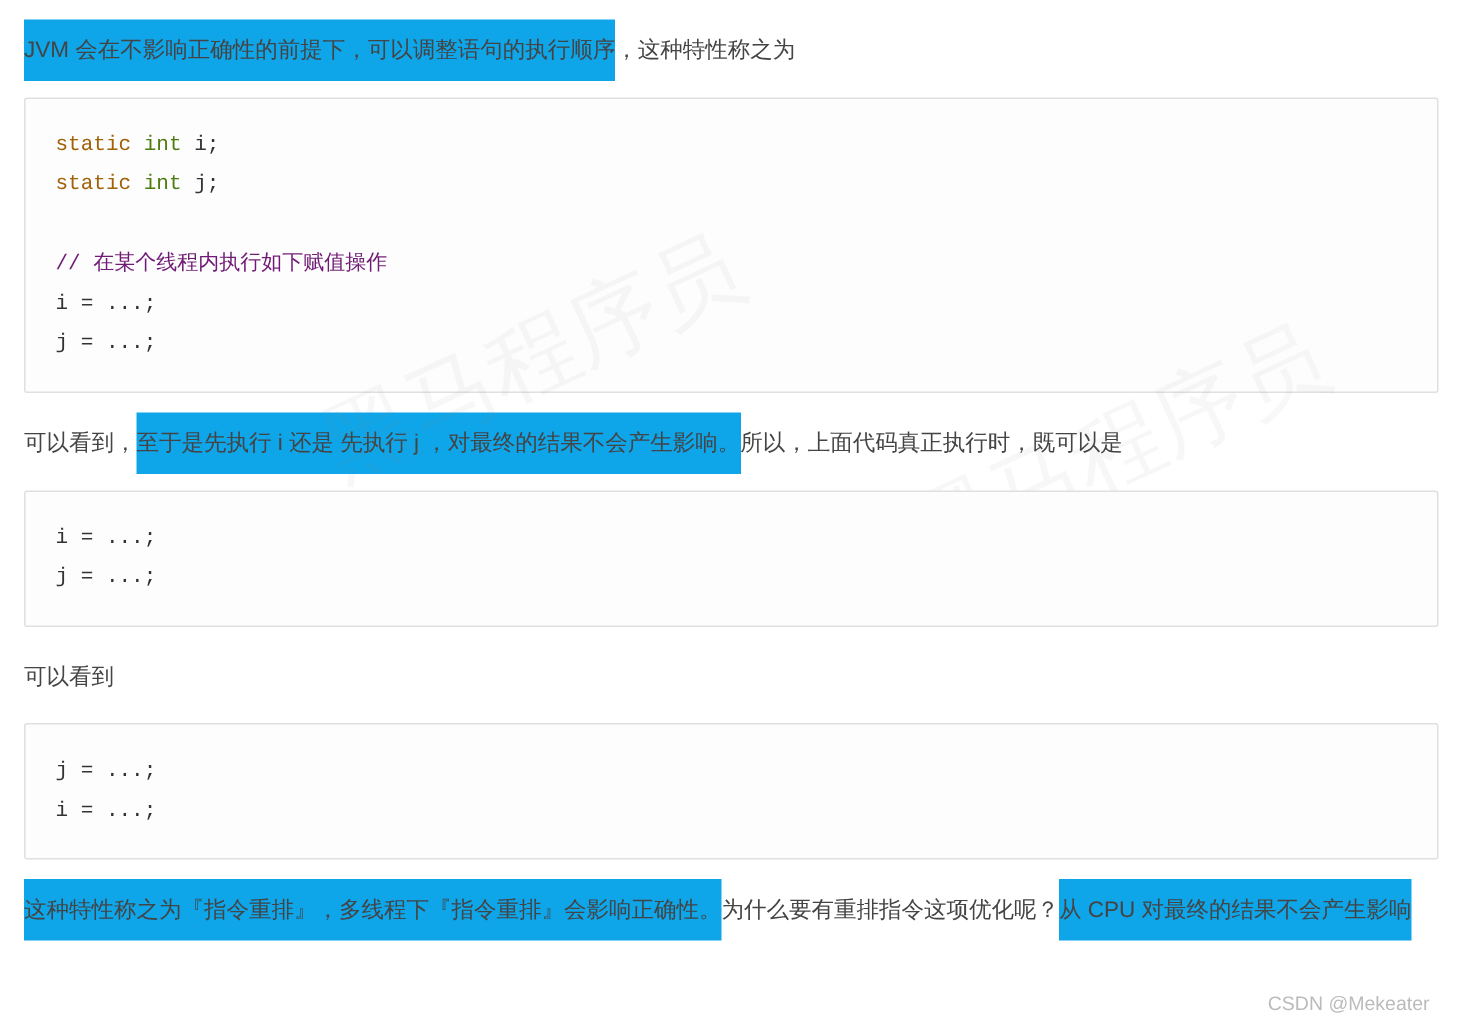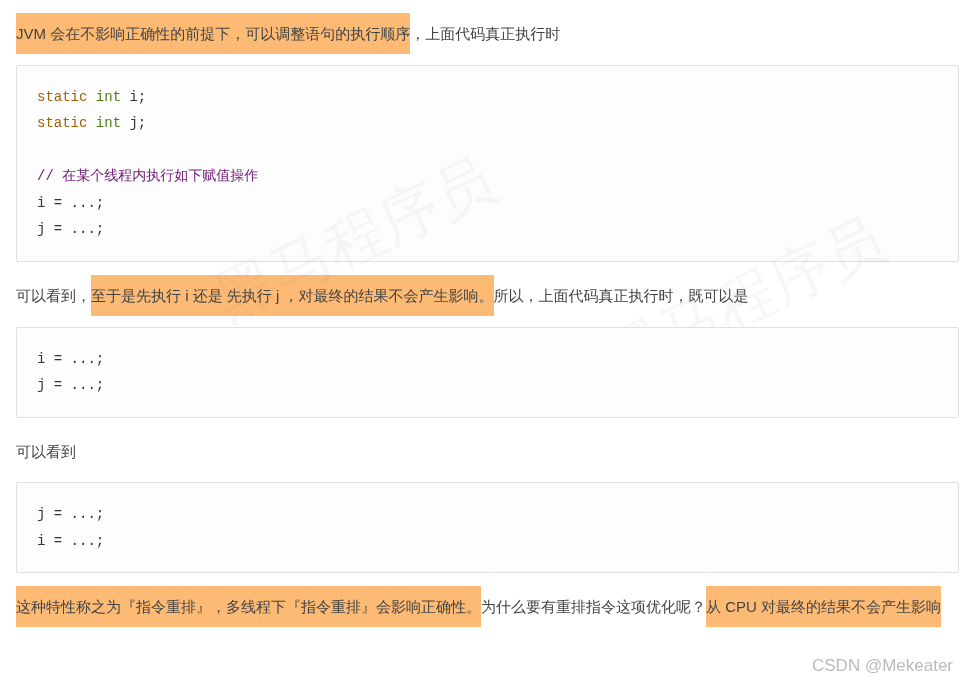--- a/index.html
+++ b/index.html
@@ -14,21 +14,21 @@
       font-size: 15px;
       line-height: 1.9;
       color: #333;
       width: 975px;
     }
     .para {
       margin-bottom: 16px;
       color: #444;
     }
     .highlight {
-      background-color: #fdba74;
+      background-color: #0ea5e9;
       padding: 12px 0;
     }
     .code-block {
       border: 1px solid #e0e0e0;
       background: #fdfdfd;
       border-radius: 2px;
       padding: 18px 20px;
       margin-bottom: 20px;
       font-family: "Consolas", "Monaco", "Courier New", monospace;
       font-size: 14px;
@@ -38,41 +38,41 @@
       position: relative;
     }
     .kw-static { color: #a16207; }
     .kw-type { color: #4d7c0f; }
     .comment { color: #701a75; }
     .watermark {
       position: absolute;
       right: 22px;
       bottom: 6px;
       color: #bbb;
-      font-size: 17px;
+      font-size: 13px;
       font-family: sans-serif;
     }
     .wm-bg {
       position: absolute;
       opacity: 0.06;
       font-size: 60px;
       color: #888;
       transform: rotate(-25deg);
       pointer-events: none;
       user-select: none;
       white-space: nowrap;
     }
     .wm1 { top: 120px; left: 190px; }
     .wm2 { top: 180px; left: 580px; }
   </style>
 </head>
 <body>
 
 <div class="para">
-  <span class="highlight">JVM 会在不影响正确性的前提下，可以调整语句的执行顺序</span><span>，上面代码真正执行时</span>
+  <span class="highlight">JVM 会在不影响正确性的前提下，可以调整语句的执行顺序</span><span>，这种特性称之为</span>
 </div>
 
 <div class="code-block"><span class="wm-bg wm1">黑马程序员</span><span class="wm-bg wm2">黑马程序员</span><span class="kw-static">static</span> <span class="kw-type">int</span><span> i;</span>
 <span class="kw-static">static</span> <span class="kw-type">int</span><span> j;</span>
 
 <span class="comment">// 在某个线程内执行如下赋值操作</span>
 <span>i = ...;</span>
 <span>j = ...;</span></div>
 
 <div class="para">

